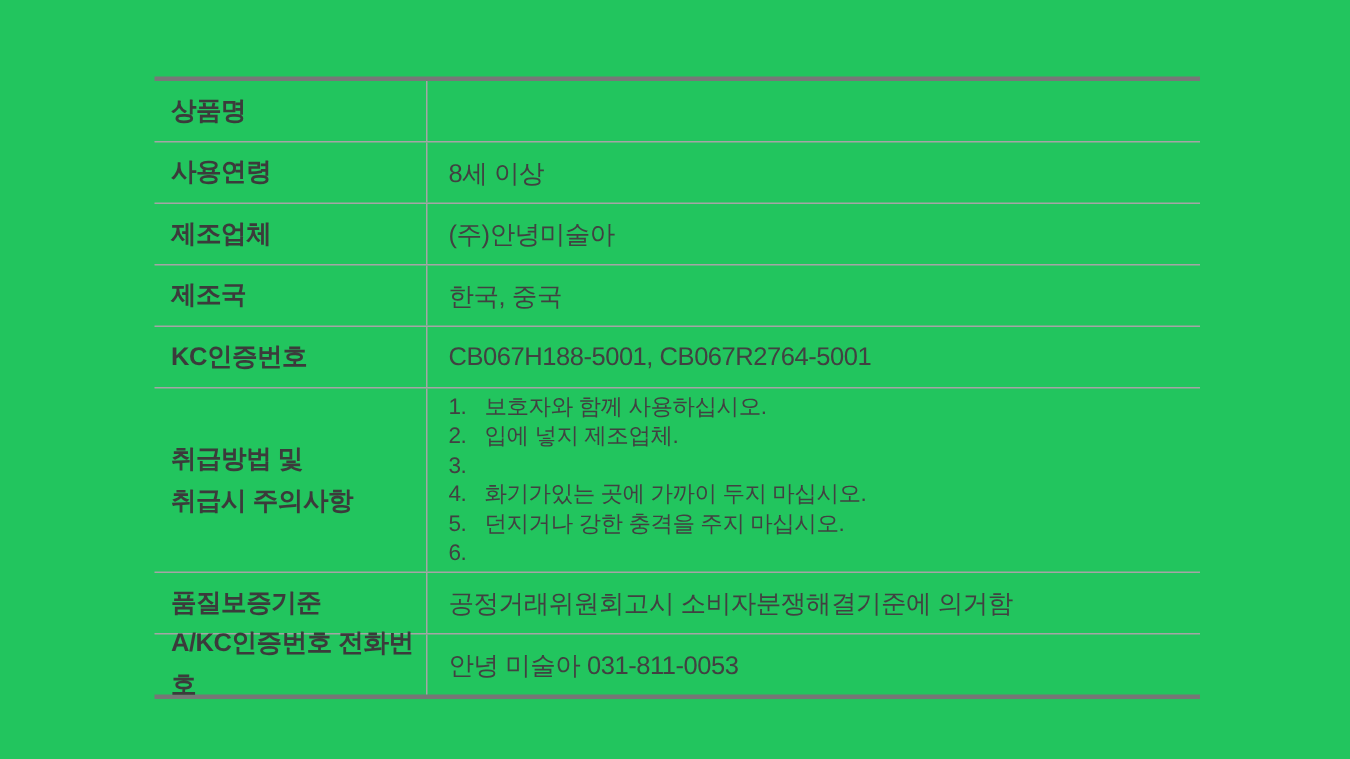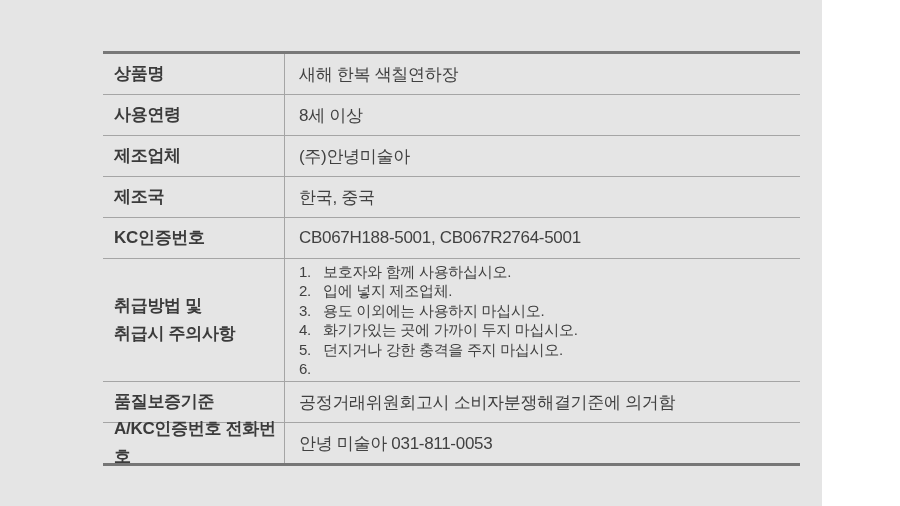--- a/index.html
+++ b/index.html
@@ -3,23 +3,23 @@
 <meta charset="utf-8">
 <style>
   html, body {
     margin: 0;
     padding: 0;
     background: #ffffff;
     font-family: "Liberation Sans", sans-serif;
   }
   .page {
     position: relative;
-    width: 822px;
+    width: 900px;
     height: 506px;
-    background: #e5e5e5;
+    background: #22c55e;
     overflow: hidden;
   }
   .info-table {
     position: absolute;
     left: 103px;
     top: 51px;
     width: 697px;
     border-top: 3px solid #787878;
     border-bottom: 3px solid #767676;
     box-sizing: border-box;
@@ -79,21 +79,20 @@
     flex: 0 0 24px;
   }
 </style>
 </head>
 <body>
 
 <div class="page">
   <div class="info-table" id="info-table">
       <div class="row">
         <div class="cell-label">상품명</div>
-        <div class="cell-value">새해 한복 색칠연하장</div>
       </div>
       <div class="row">
         <div class="cell-label">사용연령</div>
         <div class="cell-value">8세 이상</div>
       </div>
       <div class="row">
         <div class="cell-label">제조업체</div>
         <div class="cell-value">(주)안녕미술아</div>
       </div>
       <div class="row">
@@ -114,21 +113,20 @@
             <li>
               <span class="num">1.</span>
               <span>보호자와 함께 사용하십시오.</span>
             </li>
             <li>
               <span class="num">2.</span>
               <span>입에 넣지 제조업체.</span>
             </li>
             <li>
               <span class="num">3.</span>
-              <span>용도 이외에는 사용하지 마십시오.</span>
             </li>
             <li>
               <span class="num">4.</span>
               <span>화기가있는 곳에 가까이 두지 마십시오.</span>
             </li>
             <li>
               <span class="num">5.</span>
               <span>던지거나 강한 충격을 주지 마십시오.</span>
             </li>
             <li>

